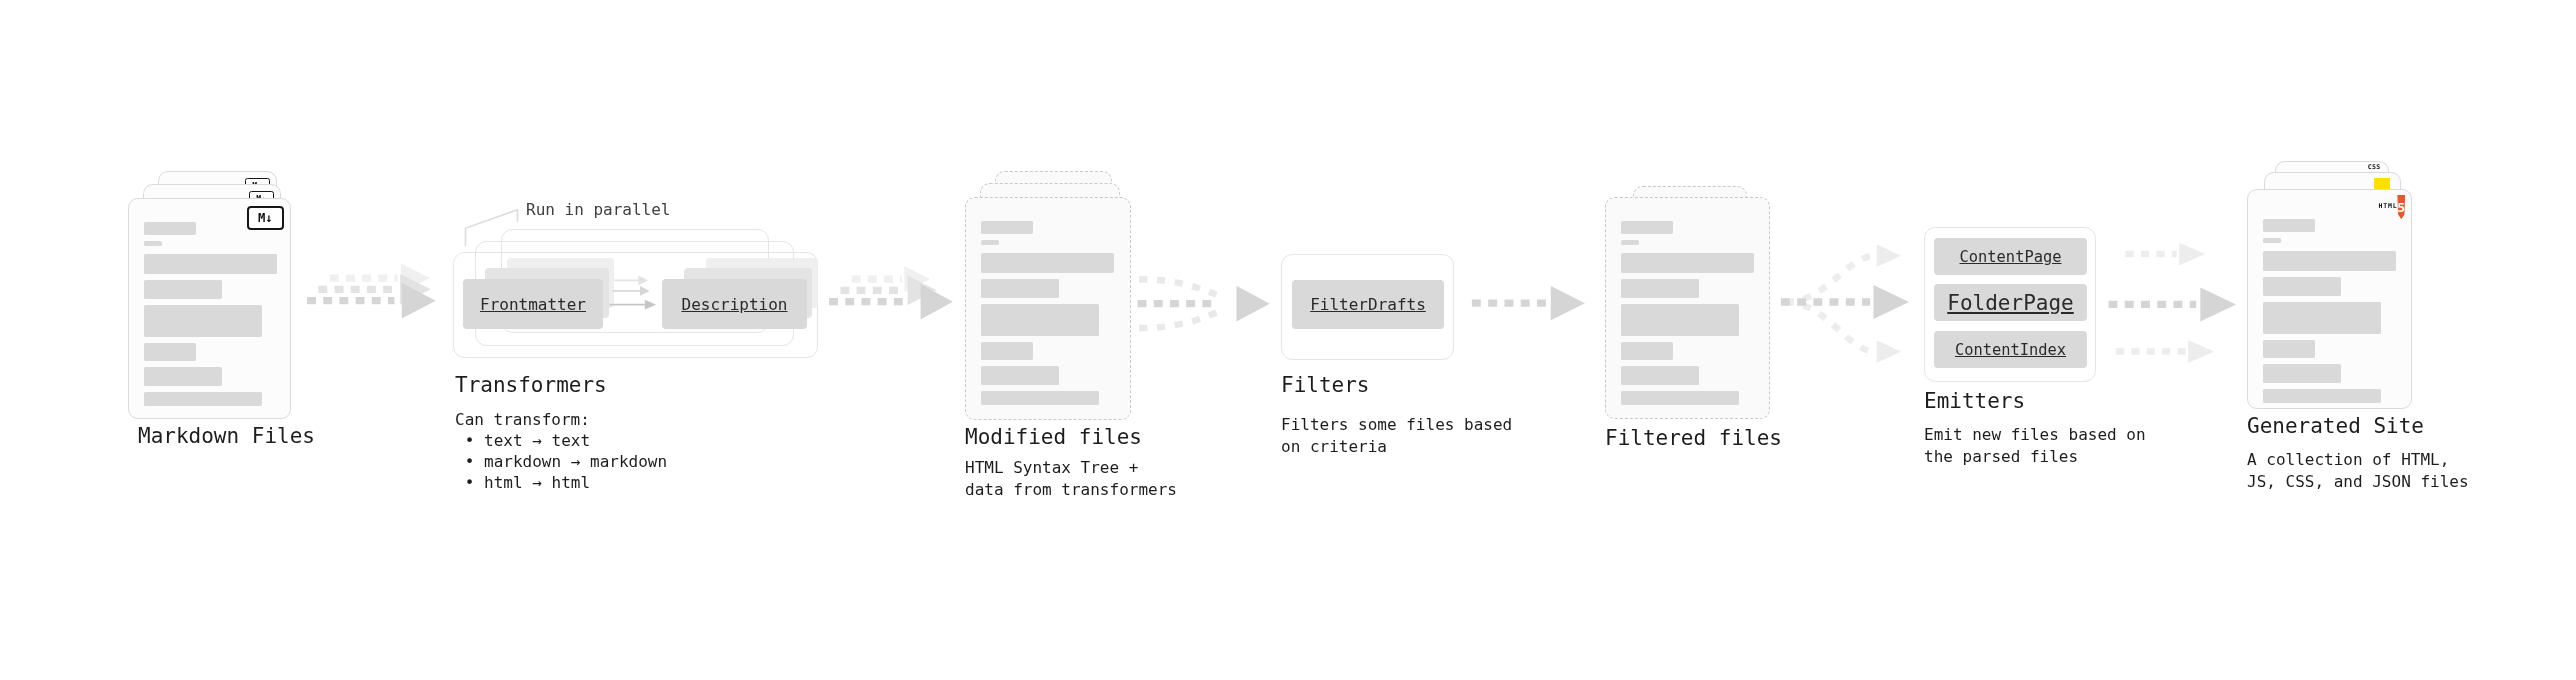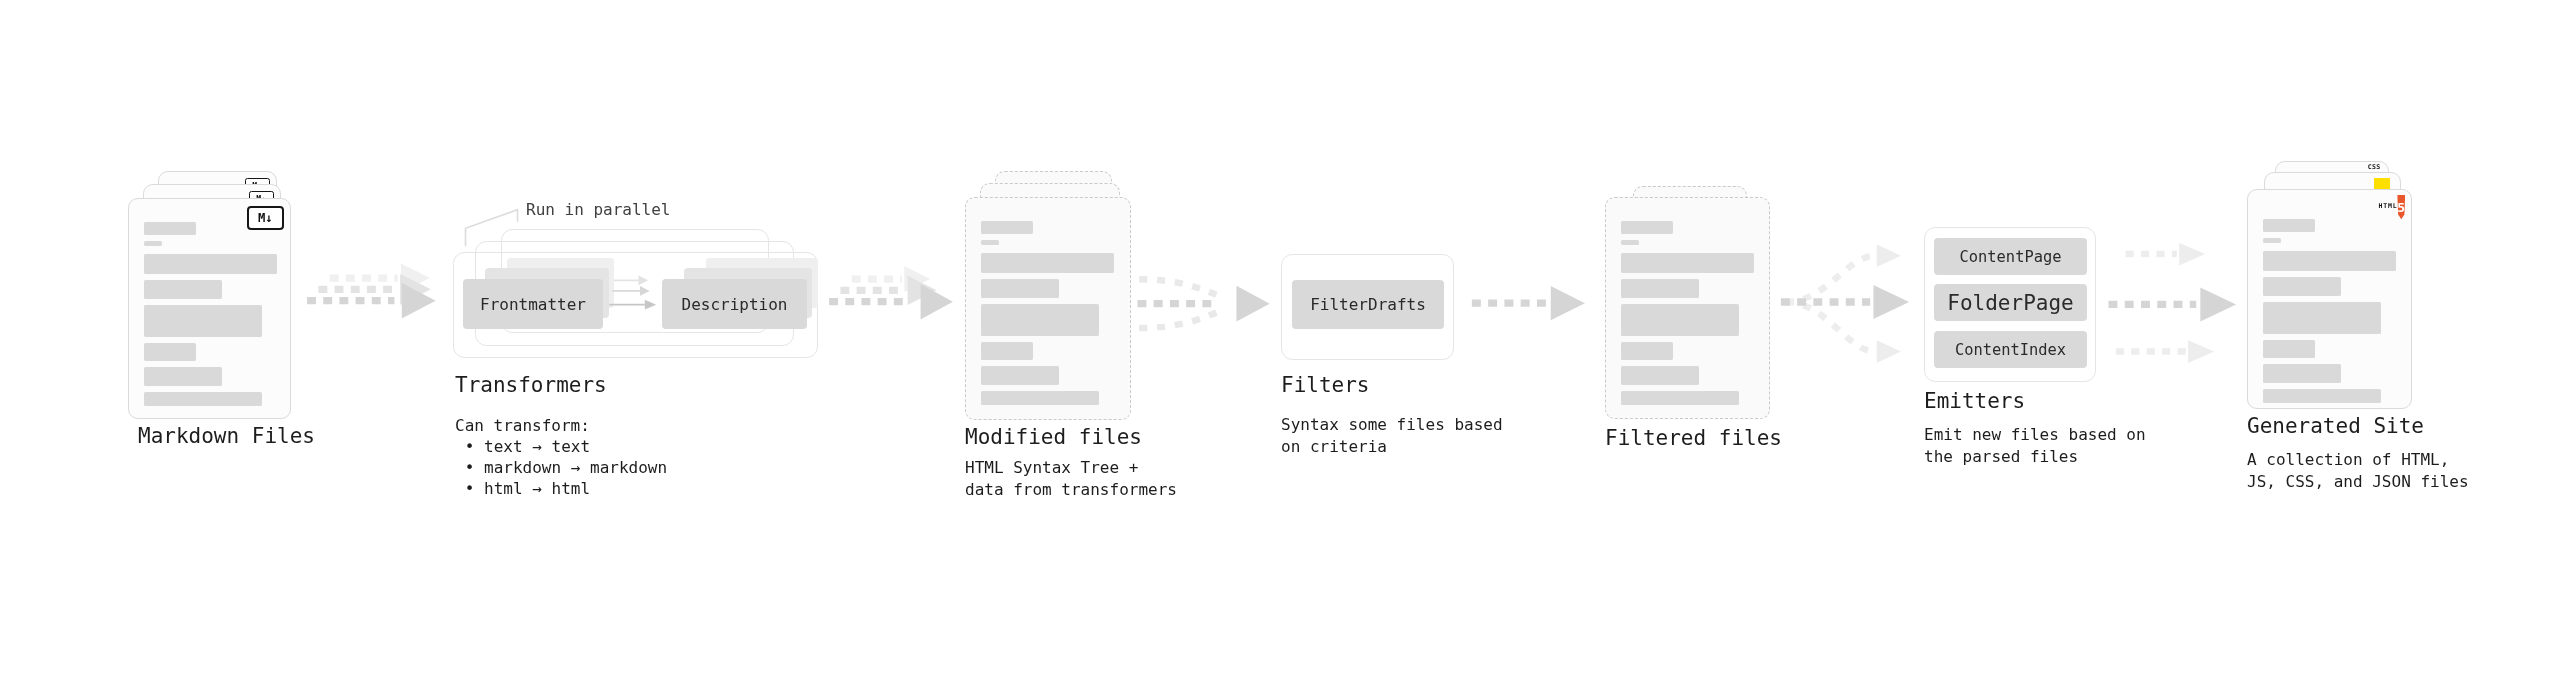--- a/index.html
+++ b/index.html
@@ -17,27 +17,27 @@
   
   .md-icon{position:absolute;display:flex;align-items:center;justify-content:center;
     background:#ffffff;border:2.4px solid #161616;border-radius:4.1px;font-weight:bold;
     width:32.5px;height:19.5px;right:6.5px;top:7.3px;font-size:12.2px;color:#111;}
   .md-icon.small{width:23px;height:14px;border-width:1.6px;border-radius:2.4px;font-size:8.1px;right:6.5px;top:5.7px;}
   
   .panel{position:absolute;border:1.6px solid #e5e5e5;border-radius:11.4px;box-sizing:border-box;background:transparent;}
   .panel.filled{background:#ffffff;}
   
   .pill{position:absolute;background:#d9d9d9;border-radius:4px;display:flex;align-items:center;justify-content:center;
-    font-size:16px;font-weight:500;color:#2a2a2a;white-space:nowrap;}
+    font-size:16px;font-weight:500;color:#2a2a2a;white-space:nowrap;text-decoration:underline;}
   .pill.ghost1{background:#e4e4e4;}
   .pill.ghost2{background:#efefef;}
   
   .stage-title{position:absolute;font-size:21px;line-height:21px;font-weight:500;color:#1d1d1d;white-space:nowrap;}
   .caption{position:absolute;font-size:16px;line-height:22px;font-weight:500;color:#1d1d1d;white-space:nowrap;}
-  .caption.tight{line-height:21px;margin-top:6px;}
+  .caption.tight{line-height:21px;}
   .caption .indent{padding-left:9.8px;}
   .annotation{position:absolute;font-size:16px;line-height:16.3px;font-weight:500;color:#404040;white-space:nowrap;}
   
   .js-icon{position:absolute;width:16.3px;height:11.4px;background:#ffdf00;right:9.8px;top:4.9px;}
   .css-icon{position:absolute;right:6.5px;top:2.4px;width:14.6px;text-align:center;}
   .css-icon span{display:block;font-size:6.5px;line-height:6.5px;font-weight:bold;color:#101010;letter-spacing:0.4px;}
   .css-icon .css-bar{display:block;height:2.4px;background:#2e6bf0;margin-top:0.8px;}
   .html5-icon{position:absolute;right:6.5px;top:4.1px;width:26px;display:flex;flex-direction:row;align-items:center;}
   .h5-label{font-size:6.5px;line-height:7.3px;font-weight:bold;letter-spacing:0.8px;color:#101010;text-align:center;}
   .h5-shield{width:21px;height:24.4px;background:#e8562a;margin-top:0.8px;
@@ -178,21 +178,21 @@
     <polygon points="130,22 130,66 171,44" stroke="none"></polygon>
   </g>
 </svg>
 
 <div>
   <div class="panel filled" style="left:1281px;top:254px;width:173px;height:106px"></div>
   <div class="pill" style="left:1292px;top:280px;width:152px;height:49px">FilterDrafts</div>
 </div>
 <div class="stage-title" style="left:1281px;top:375px">Filters</div>
 <div class="caption" style="left:1281px;top:414px">
-  <div>Syntax some files based</div>
+  <div>Filters some files based</div>
   <div>on criteria</div>
 </div>
 
 <svg style="left:1467px;top:281px" width="122" height="46" viewBox="0 0 150 56">
   <g stroke="#d5d5d5" fill="#d5d5d5">
     <line x1="6" y1="27" x2="98" y2="27" stroke-width="9" stroke-dasharray="11 9"></line>
     <polygon points="103,6 103,48 145,27" stroke="none"></polygon>
   </g>
 </svg>
 

